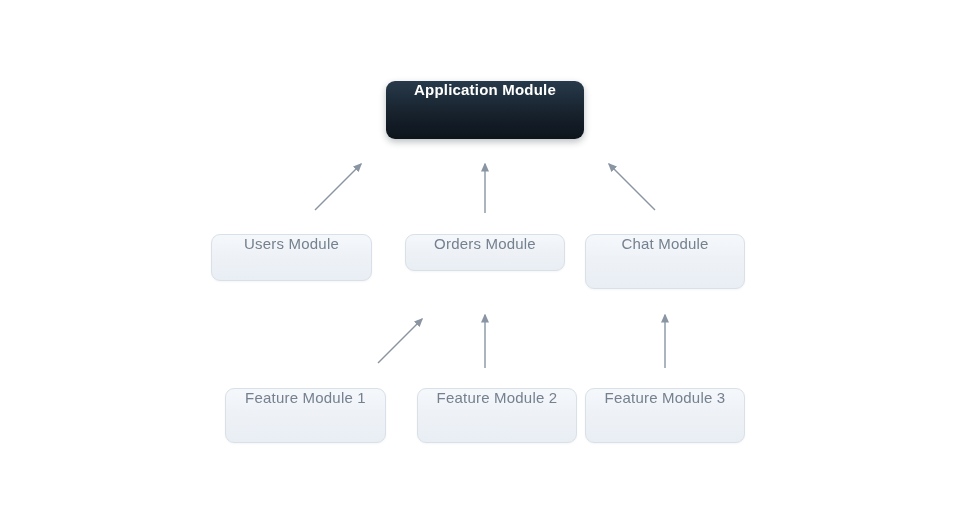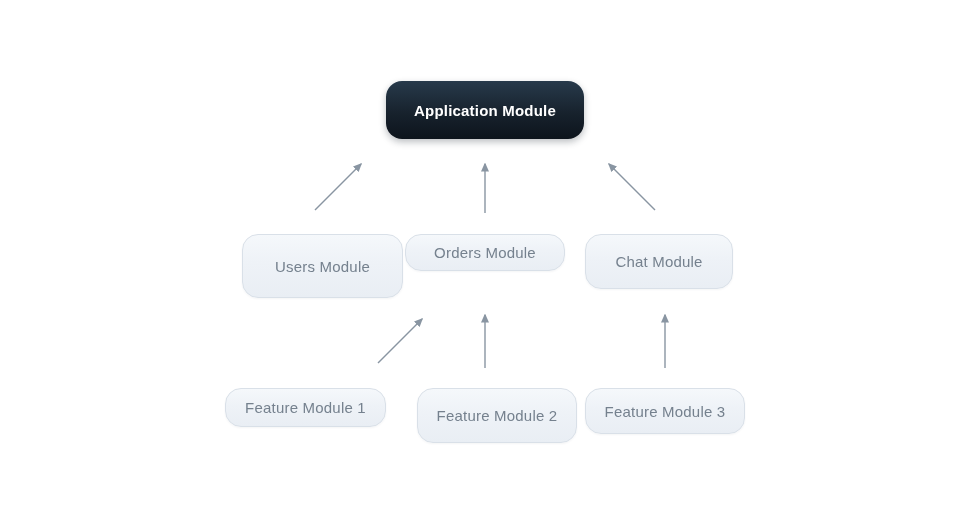--- a/index.html
+++ b/index.html
@@ -17,24 +17,23 @@
   }
   .edges-layer {
     position: absolute;
     left: 0;
     top: 0;
     pointer-events: none;
   }
   .node {
     position: absolute;
     display: flex;
-    align-items: center;
     justify-content: center;
     box-sizing: border-box;
-    border-radius: 16px;
+    border-radius: 9px;
     font-size: 15px;
     letter-spacing: 0.2px;
     white-space: nowrap;
   }
   .node.primary {
     background: linear-gradient(180deg, #273a4b 0%, #17222d 55%, #0d141c 100%);
     color: #ffffff;
     font-weight: bold;
     box-shadow: 0 3px 7px rgba(15, 25, 35, 0.28);
   }
@@ -60,32 +59,32 @@
       <line x1="485" y1="213" x2="485" y2="164" stroke="#8995a2" stroke-width="1.4" marker-end="url(#arrowhead)"></line>
       <line x1="655" y1="210" x2="609" y2="164" stroke="#8995a2" stroke-width="1.4" marker-end="url(#arrowhead)"></line>
       <line x1="378" y1="363" x2="422" y2="319" stroke="#8995a2" stroke-width="1.4" marker-end="url(#arrowhead)"></line>
       <line x1="485" y1="368" x2="485" y2="315" stroke="#8995a2" stroke-width="1.4" marker-end="url(#arrowhead)"></line>
       <line x1="665" y1="368" x2="665" y2="315" stroke="#8995a2" stroke-width="1.4" marker-end="url(#arrowhead)"></line>
     </svg>
   <div id="nodes-layer">
       <div class="node primary" style="left: 386px; top: 81px; width: 198px; height: 58px;">
         <span>Application Module</span>
       </div>
-      <div class="node secondary" style="left: 242px; top: 234px; width: 161px; height: 64px;">
+      <div class="node secondary" style="left: 211px; top: 234px; width: 161px; height: 47px;">
         <span>Users Module</span>
       </div>
       <div class="node secondary" style="left: 405px; top: 234px; width: 160px; height: 37px;">
         <span>Orders Module</span>
       </div>
-      <div class="node secondary" style="left: 585px; top: 234px; width: 148px; height: 55px;">
+      <div class="node secondary" style="left: 585px; top: 234px; width: 160px; height: 55px;">
         <span>Chat Module</span>
       </div>
-      <div class="node secondary" style="left: 225px; top: 388px; width: 161px; height: 39px;">
+      <div class="node secondary" style="left: 225px; top: 388px; width: 161px; height: 55px;">
         <span>Feature Module 1</span>
       </div>
       <div class="node secondary" style="left: 405px; top: 388px; width: 160px; height: 55px; margin-left: 12px;">
         <span>Feature Module 2</span>
       </div>
-      <div class="node secondary" style="left: 585px; top: 388px; width: 160px; height: 46px;">
+      <div class="node secondary" style="left: 585px; top: 388px; width: 160px; height: 55px;">
         <span>Feature Module 3</span>
       </div>
     </div>
 </div>
 
 </body></html>

